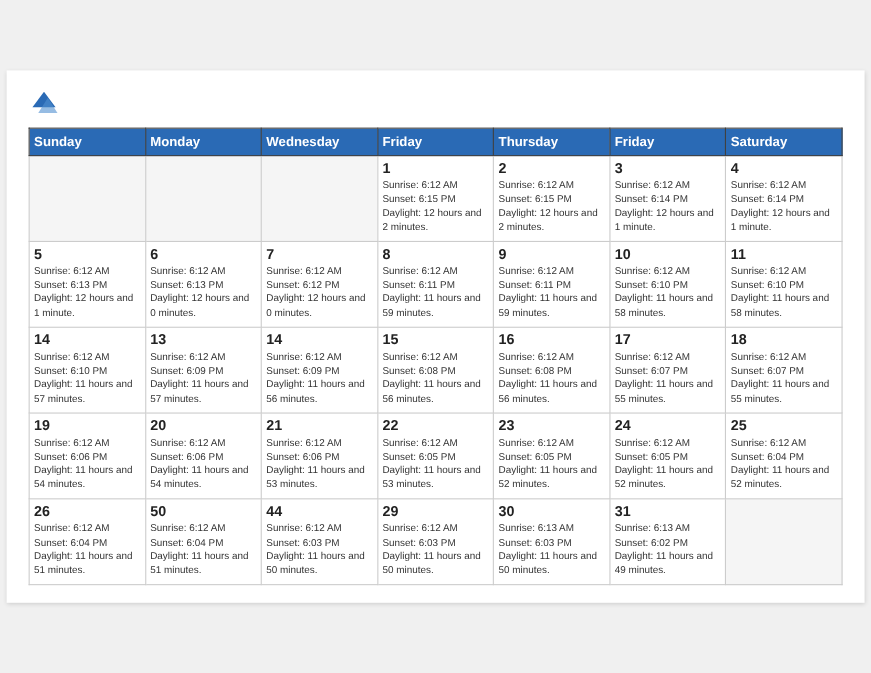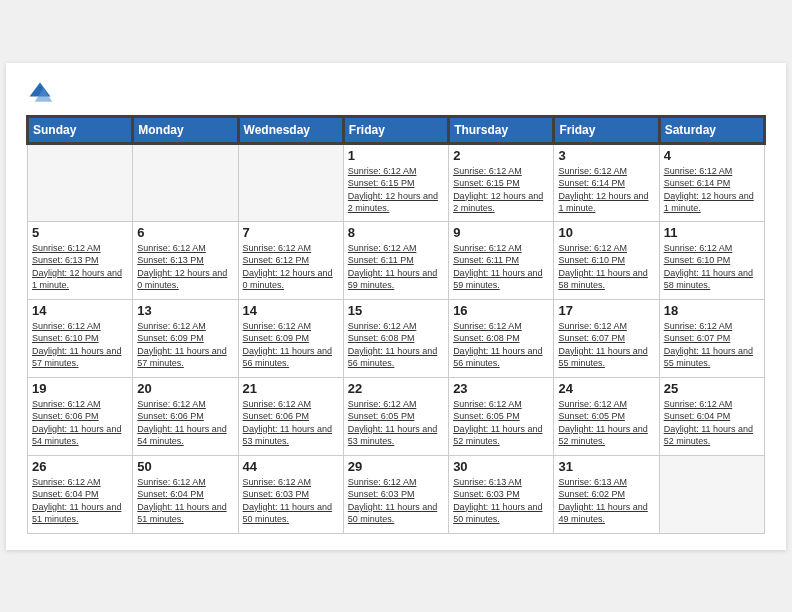--- a/index.html
+++ b/index.html
@@ -67,21 +67,21 @@
       border-collapse: collapse;
       table-layout: fixed;
     }
     th {
       background: #2a6ab5;
       color: white;
       font-size: 12px;
       font-weight: bold;
       padding: 5px 4px;
       text-align: left;
-      border: 3px solid #404040;
+      border: 1px solid #404040;
     }
     td {
       border: 1px solid #ccc;
       vertical-align: top;
       padding: 3px 4px;
       font-size: 9.5px;
       color: #333;
       height: 78px;
       background: white;
     }
@@ -92,21 +92,20 @@
       font-size: 13px;
       font-weight: bold;
       color: #222;
       margin-bottom: 2px;
       display: block;
     }
     .day-info {
       font-size: 9px;
       color: #333;
       line-height: 1.4;
-      text-decoration: underline;
     }
   </style>
 </head>
 <body>
 
 <div class="calendar-container">
   <div class="header">
     <div class="logo">
       <svg class="logo-icon" viewBox="0 0 32 32">
         <polygon points="16,4 28,20 4,20" fill="#2a6ab5"></polygon>

